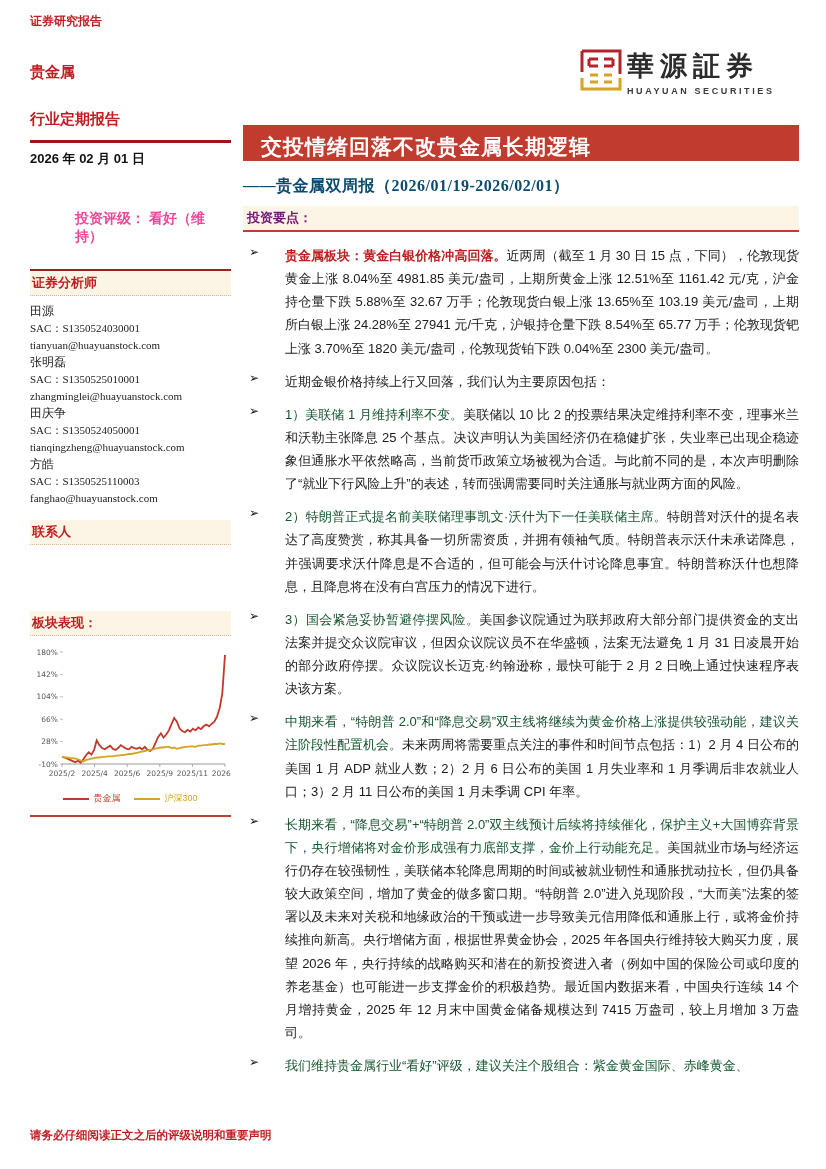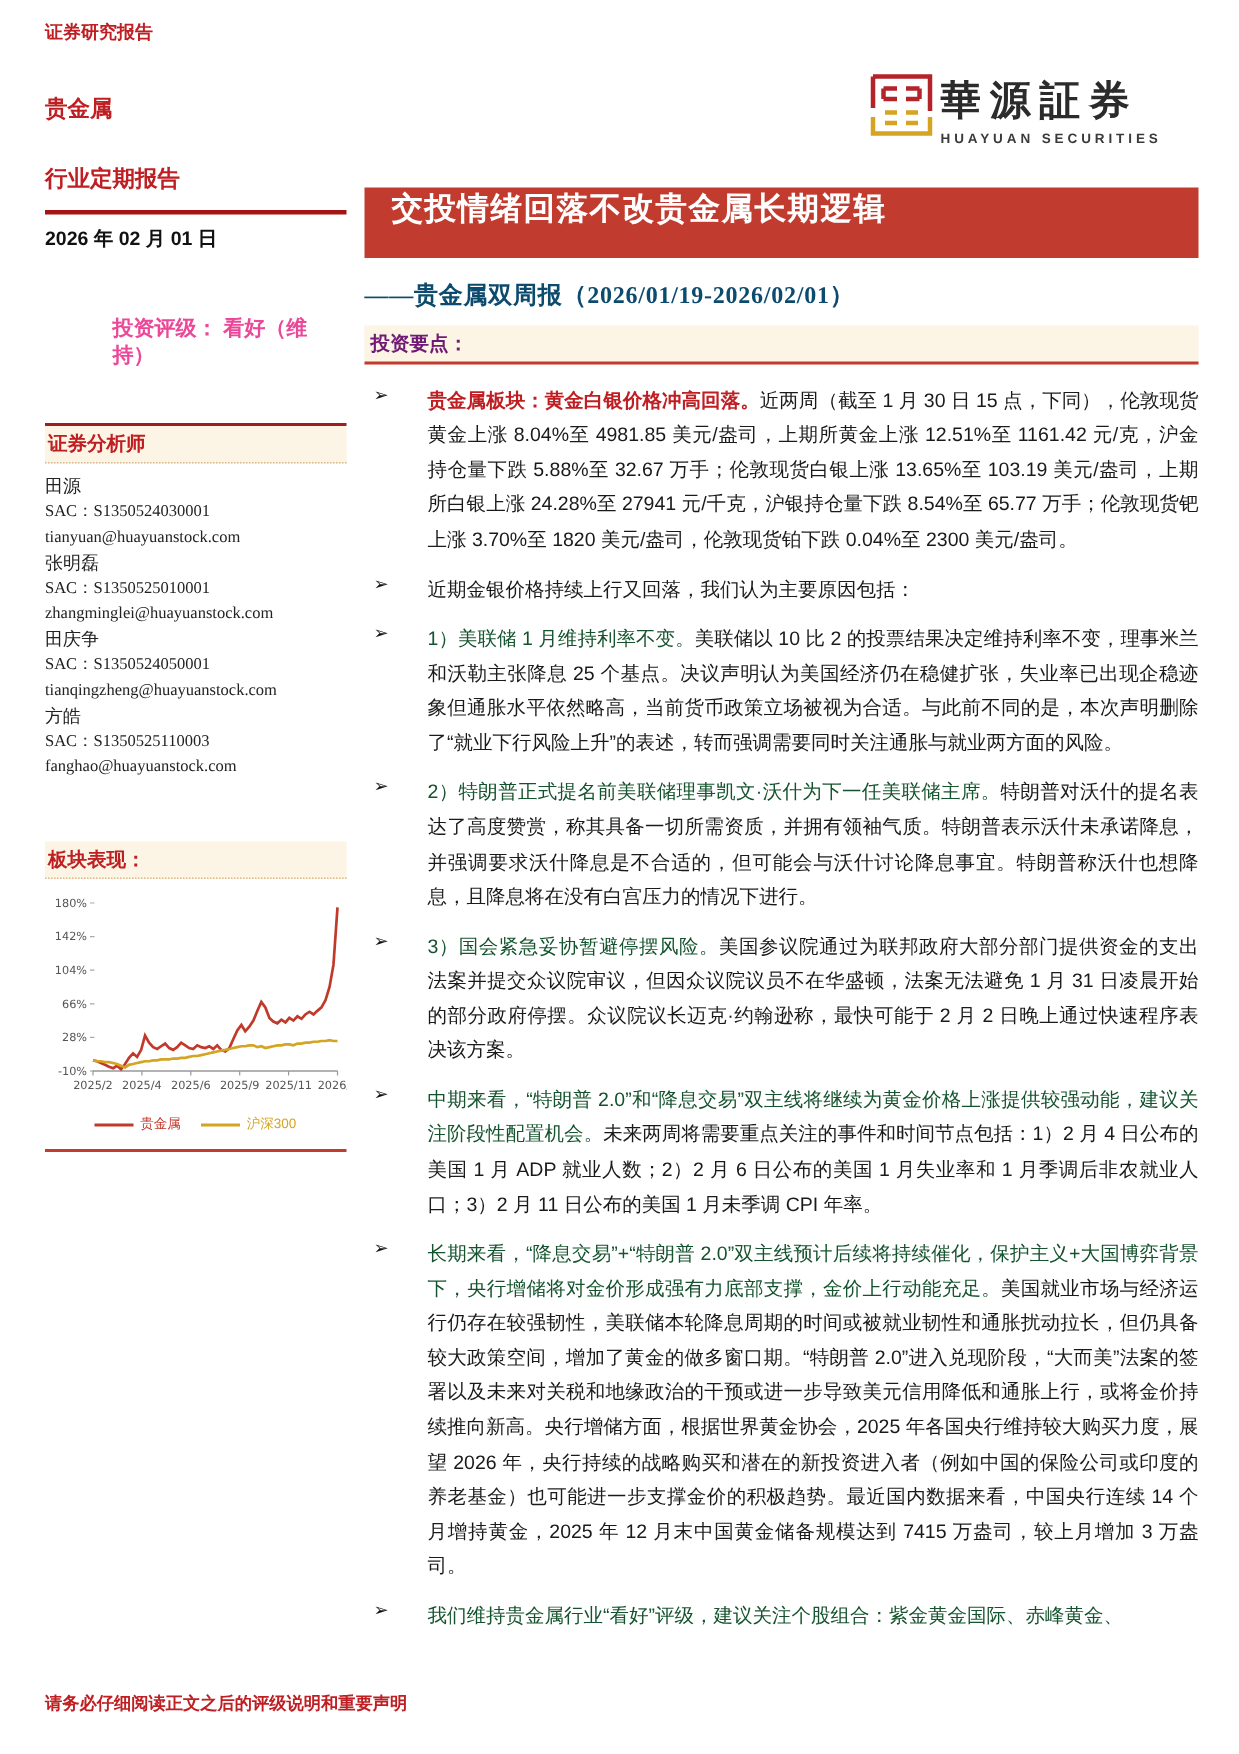--- a/index.html
+++ b/index.html
@@ -13,35 +13,35 @@
   .top-label{margin-top:13px;font-size:12px;font-weight:bold;color:#bf1e22;}
   .industry{margin-top:33px;font-size:15px;font-weight:bold;color:#bf1e22;}
   .report-type{margin-top:28px;font-size:15px;font-weight:bold;color:#bf1e22;}
   .thick-rule{margin-top:11px;height:3px;background:#a31515;}
   .date{margin-top:7px;font-size:13px;font-weight:bold;color:#111;}
   .rating{margin-top:42px;font-size:14px;font-weight:bold;color:#ec4899;margin-left:45px;}
   .strip{
     margin-top:0;background:#fcf4e4;color:#bf1e22;font-weight:bold;font-size:13px;
     padding:3px 2px 3px 2px;border-bottom:1px dotted #d8b78a;
   }
-  .strip.first{border-top:2px solid #9e1f1f;margin-top:36px;}
+  .strip.first{border-top:2px solid #9e1f1f;margin-top:23px;}
   .analysts{margin-top:6px;font-size:11.5px;line-height:1.5;}
   .analyst .a-name{font-size:12px;color:#222;font-family:"Liberation Serif","DejaVu Serif",serif;}
   .analyst .a-sac,.analyst .a-email{font-family:Liberation Serif, serif;font-size:11px;color:#222;}
   .contacts-strip{margin-top:14px;}
-  .performance-strip{margin-top:42px;}
+  .performance-strip{margin-top:66px;}
   .chart-wrap{margin-top:8px;}
   .legend{display:flex;justify-content:center;gap:14px;margin-top:2px;font-size:9px;}
   .legend .item{display:flex;align-items:center;gap:4px;}
   .legend .swatch{display:inline-block;width:26px;height:2px;}
   .sidebar-bottom-rule{margin-top:10px;height:2px;background:#c13b2e;}
   
   .main{position:absolute;left:243px;top:125px;width:556px;}
   .banner{
-    background:#c13b2e;color:#ffffff;height:47px;display:flex;align-items:flex-start;
+    background:#c13b2e;color:#ffffff;height:36px;display:flex;align-items:flex-end;
     padding-left:18px;font-size:21px;font-weight:bold;letter-spacing:1px;
     font-family:"Liberation Serif","DejaVu Serif",serif;
   }
   .subtitle{
     margin-top:15px;color:#0c4a6e;font-size:16px;font-weight:bold;
     font-family:"Liberation Serif","DejaVu Serif",serif;letter-spacing:0.5px;
   }
   .highlights-strip{
     margin-top:9px;background:#fcf4e4;color:#701a75;font-weight:bold;font-size:13px;
     padding:3px 4px;border-bottom:2px solid #c13b2e;
@@ -115,20 +115,21 @@
         <div class="a-sac">SAC：S1350524050001</div>
         <div class="a-email">tianqingzheng@huayuanstock.com</div>
       </div>
       <div class="analyst">
         <div class="a-name">方皓</div>
         <div class="a-sac">SAC：S1350525110003</div>
         <div class="a-email">fanghao@huayuanstock.com</div>
       </div>
     </div>
 
+  <div class="strip contacts-strip">联系人</div>
 
   <div class="strip performance-strip">板块表现：</div>
 
   <div class="chart-wrap">
     <svg id="perf-chart" width="201" height="142">
         <text x="28" y="10.5" font-size="7.5" fill="#555" text-anchor="end">180%</text>
         <line x1="30" y1="8" x2="33" y2="8" stroke="#aaa" stroke-width="0.8"></line>
         <text x="28" y="32.89999999999999" font-size="7.5" fill="#555" text-anchor="end">142%</text>
         <line x1="30" y1="30.39999999999999" x2="33" y2="30.39999999999999" stroke="#aaa" stroke-width="0.8"></line>
         <text x="28" y="55.3" font-size="7.5" fill="#555" text-anchor="end">104%</text>

